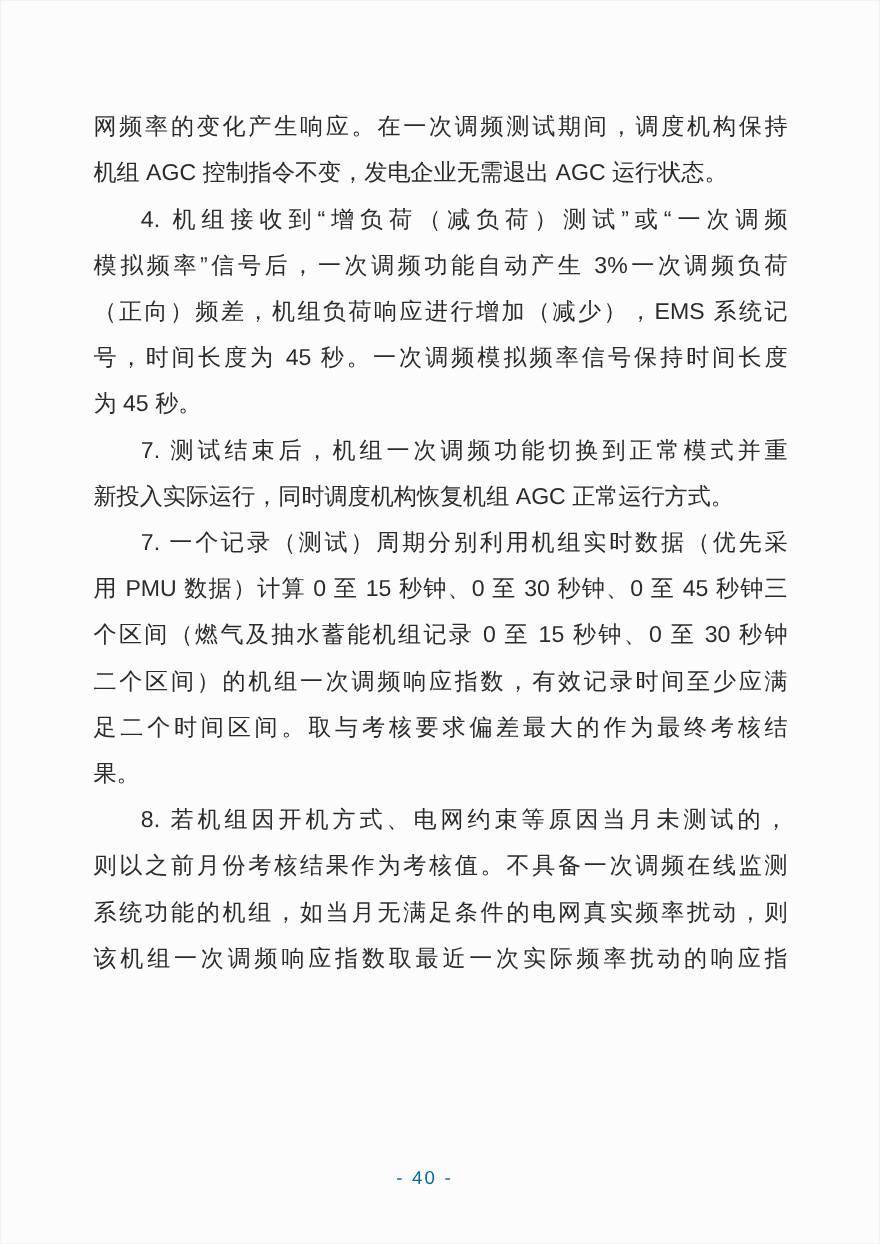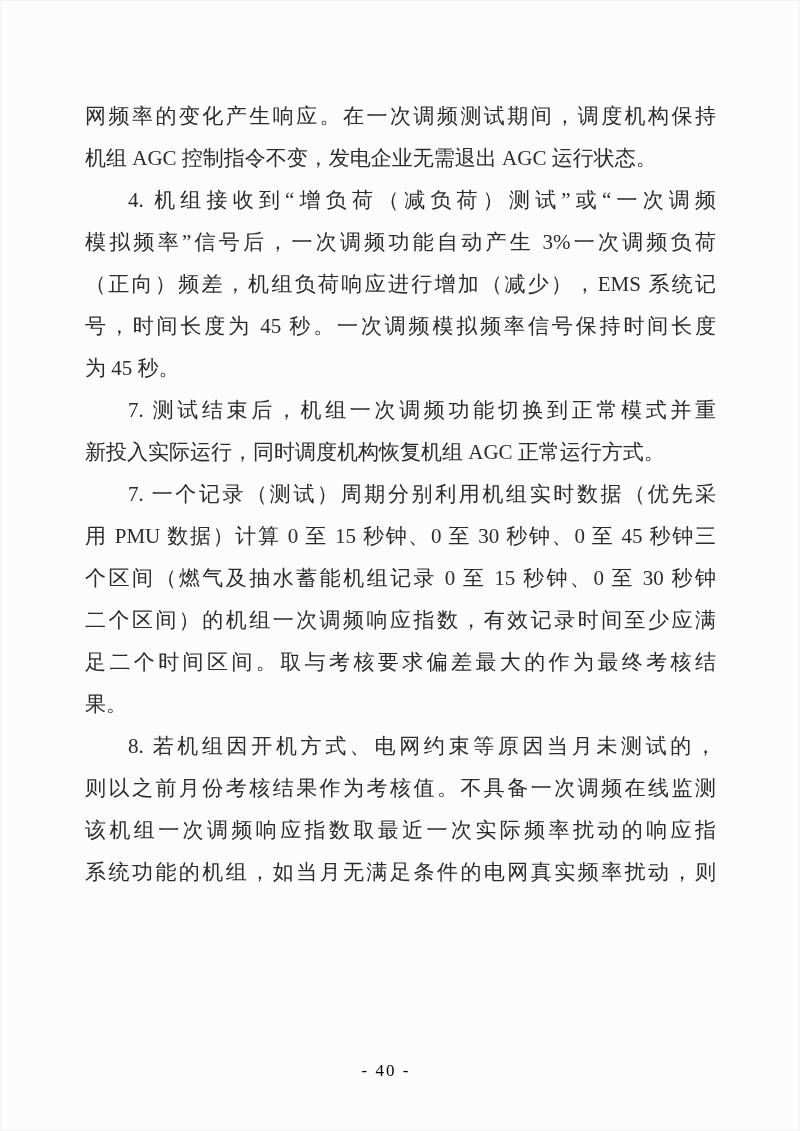--- a/index.html
+++ b/index.html
@@ -6,21 +6,21 @@
     margin: 0;
     padding: 0;
     background: #e9e9e9;
   }
   .page {
     position: relative;
     width: 800px;
     height: 1131px;
     margin: 0 auto;
     background: #fcfcfc;
-    font-family: Liberation Serif, serif;
+    font-family: Liberation Sans, sans-serif;
     color: #2b2b2b;
     overflow: hidden;
     box-shadow: 0 0 0 1px #f2f2f2 inset;
   }
   .content {
     position: absolute;
     left: 85px;
     top: 95px;
     width: 631px;
   }
@@ -41,21 +41,21 @@
     text-indent: 43px;
   }
   .footer {
     position: absolute;
     top: 1060px;
     left: 0;
     width: 772px;
     text-align: center;
     font-size: 17px;
     line-height: 22px;
-    color: #000000;
+    color: #0369a1;
     letter-spacing: 2px;
   }
 </style>
 </head>
 <body>
 
 <div class="page">
   <div class="content">
       <div class="line">网频率的变化产生响应。在一次调频测试期间，调度机构保持</div>
       <div class="line last">机组 AGC 控制指令不变，发电企业无需退出 AGC 运行状态。</div>
@@ -67,19 +67,19 @@
       <div class="line indent">7. 测试结束后，机组一次调频功能切换到正常模式并重</div>
       <div class="line last">新投入实际运行，同时调度机构恢复机组 AGC 正常运行方式。</div>
       <div class="line indent">7. 一个记录（测试）周期分别利用机组实时数据（优先采</div>
       <div class="line">用 PMU 数据）计算 0 至 15 秒钟、0 至 30 秒钟、0 至 45 秒钟三</div>
       <div class="line">个区间（燃气及抽水蓄能机组记录 0 至 15 秒钟、0 至 30 秒钟</div>
       <div class="line">二个区间）的机组一次调频响应指数，有效记录时间至少应满</div>
       <div class="line">足二个时间区间。取与考核要求偏差最大的作为最终考核结</div>
       <div class="line last">果。</div>
       <div class="line indent">8. 若机组因开机方式、电网约束等原因当月未测试的，</div>
       <div class="line">则以之前月份考核结果作为考核值。不具备一次调频在线监测</div>
+      <div class="line">系统功能的机组，如当月无满足条件的电网真实频率扰动，则</div>
       <div class="line">该机组一次调频响应指数取最近一次实际频率扰动的响应指</div>
-      <div class="line">系统功能的机组，如当月无满足条件的电网真实频率扰动，则</div>
     </div>
   <div class="footer">
     <span>- 40 -</span>
   </div>
 </div>
 
 </body></html>

